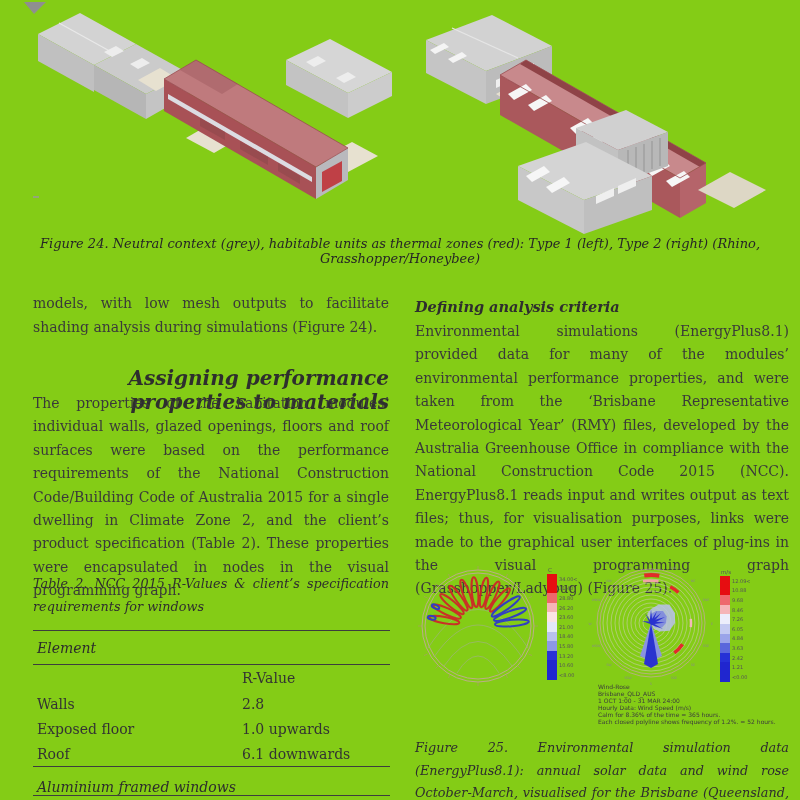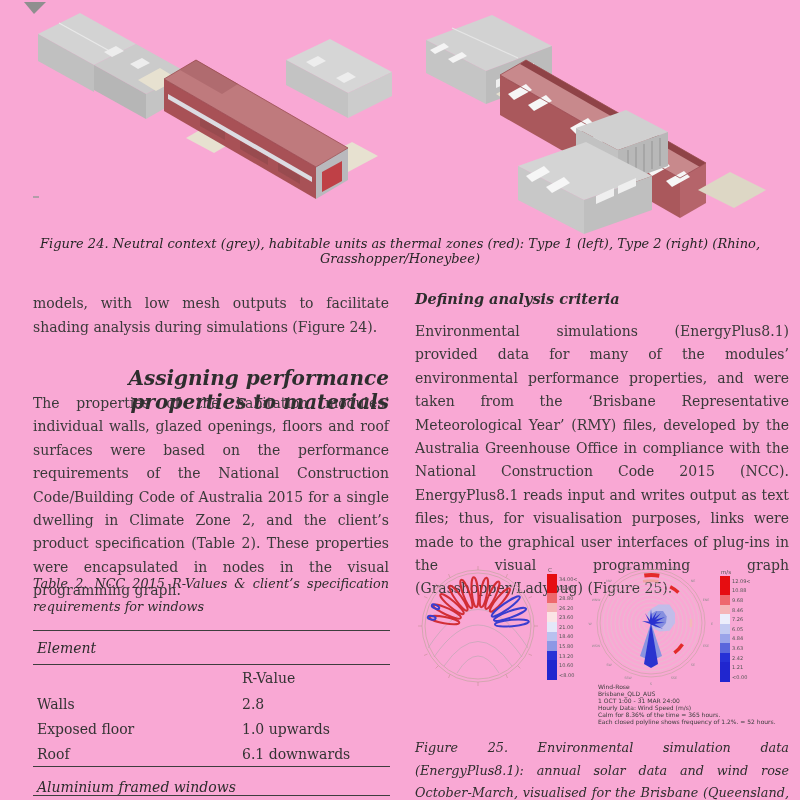--- a/index.html
+++ b/index.html
@@ -1,17 +1,17 @@
 <!DOCTYPE html>
 <html><head>
 <meta charset="utf-8">
 <style>
   html,body{margin:0;padding:0;}
   body{width:800px;height:800px;background:#ffffff;font-family:"DejaVu Serif", serif;color:#3a3a3a;overflow:hidden;position:relative;}
-  .page{position:absolute;inset:0;background:#f9a8d4;}
+  .page{position:absolute;inset:0;background:#84cc16;}
 
   
   .figrow{position:absolute;left:0;top:0;width:800px;height:234px;display:flex;}
   .figrow svg{display:block;}
 
   .caption24{position:absolute;left:20px;top:236px;width:760px;text-align:center;
     font-style:italic;font-size:13px;color:#262626;}
 
   
   .lp1{position:absolute;left:33px;top:292px;width:356px;font-size:14px;line-height:23.5px;text-align:justify;text-align-last:left;}
@@ -22,21 +22,21 @@
   .t2{position:absolute;left:33px;top:630px;width:357px;font-size:14px;color:#333;}
   .t2-line{border-top:1.7px solid #3d3d3d;}
   .t2-row{display:flex;align-items:center;}
   .t2-head{height:33px;font-weight:normal;font-style:italic;color:#2c2c2c;padding-left:4px;}
   .t2-sub{height:26px;}
   .t2-data{height:25px;}
   .c1{width:205px;padding-left:4px;}
   .c2{flex:1;}
 
   
-  .rh1{position:absolute;left:415px;top:290px;width:374px;font-size:14.5px;font-weight:bold;font-style:italic;color:#2e2e2e;}
+  .rh1{position:absolute;left:415px;top:298px;width:374px;font-size:14.5px;font-weight:bold;font-style:italic;color:#2e2e2e;}
   .rp1{position:absolute;left:415px;top:320px;width:374px;font-size:14px;line-height:23.4px;text-align:justify;text-align-last:left;}
 
   .fig25{position:absolute;left:412px;top:561px;width:382px;height:172px;}
   .sunpath{position:absolute;left:2px;top:4px;}
   .windrose{position:absolute;left:172px;top:0px;}
   .legend{position:absolute;display:flex;flex-direction:column;font-family:"DejaVu Sans",sans-serif;}
   .legend1{left:135px;top:6px;}
   .legend2{left:308px;top:8px;}
   .legend-title{font-size:5.5px;color:#555;margin:0 0 1px 1px;}
   .lrow{display:flex;align-items:center;height:9.6px;}

